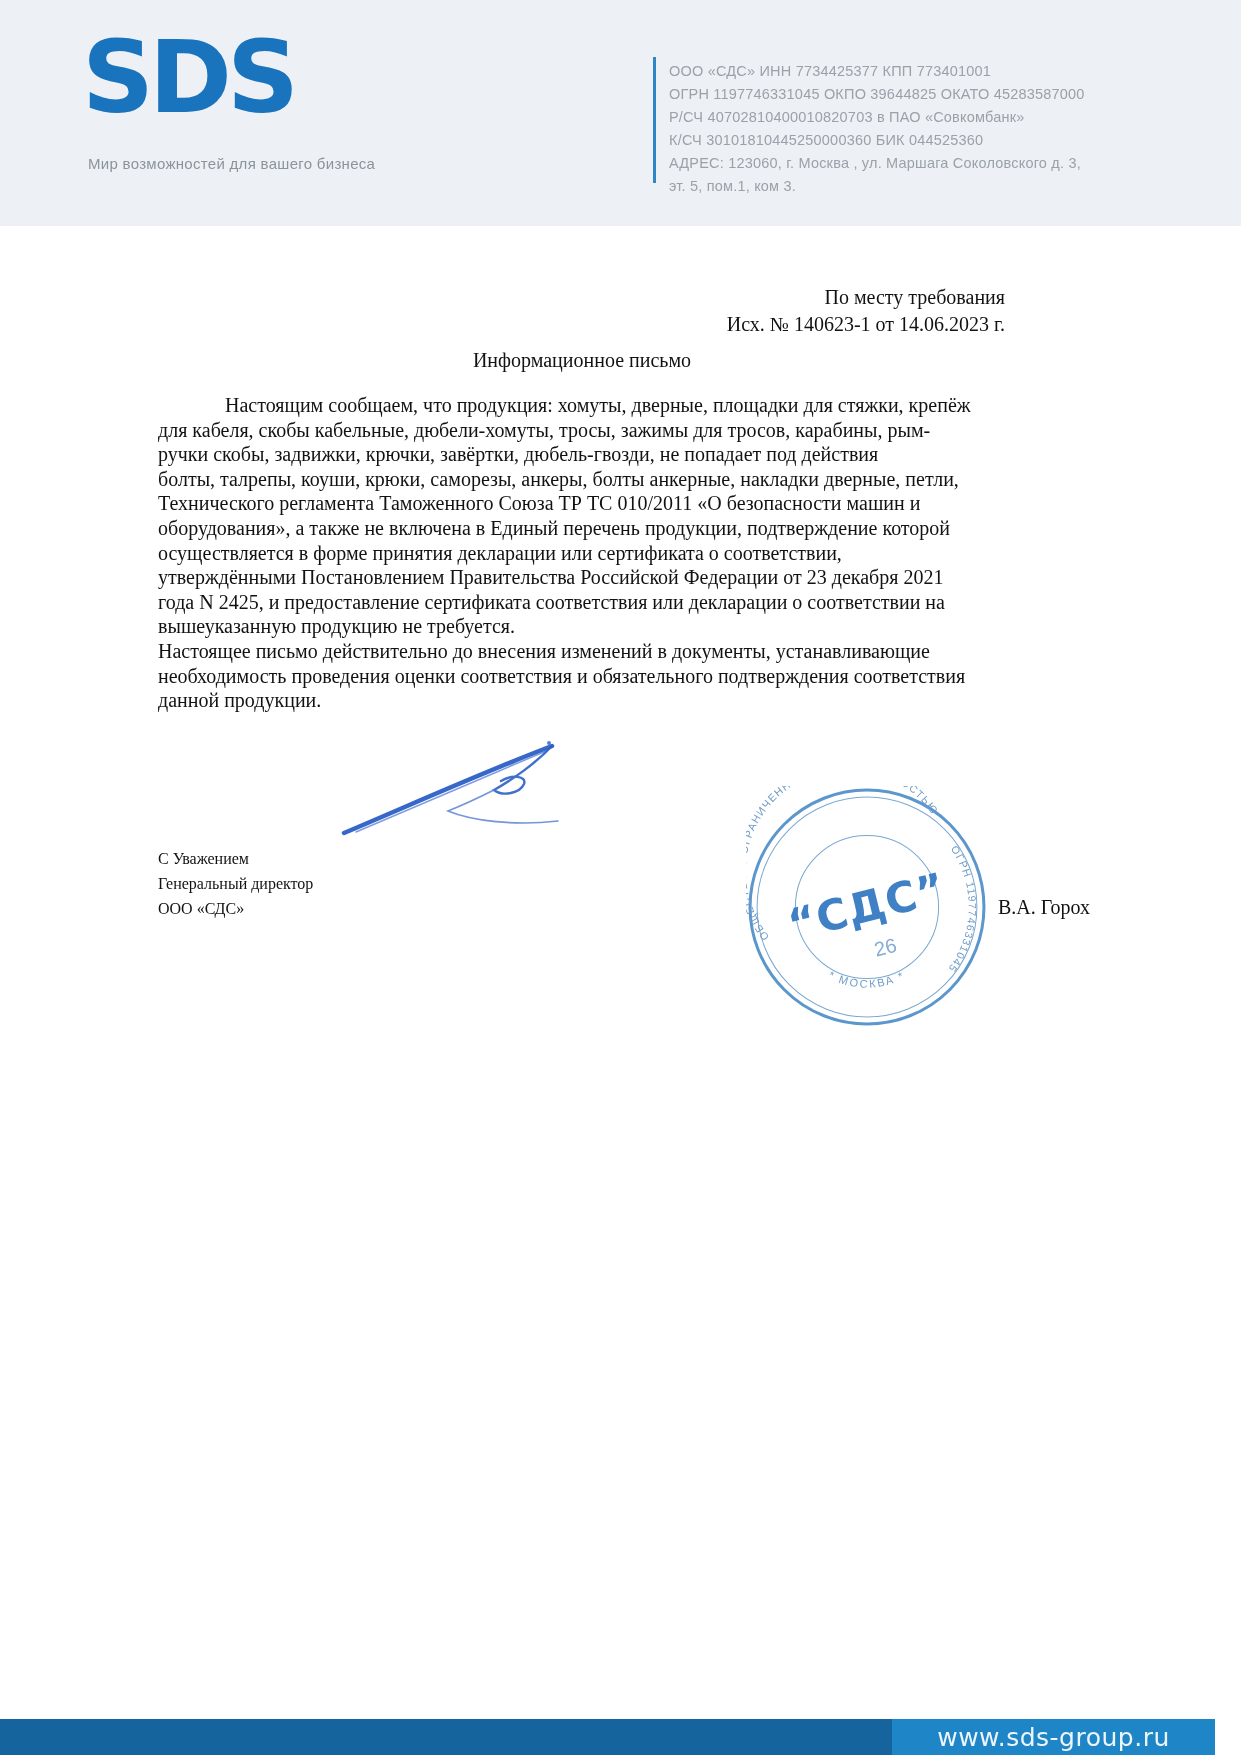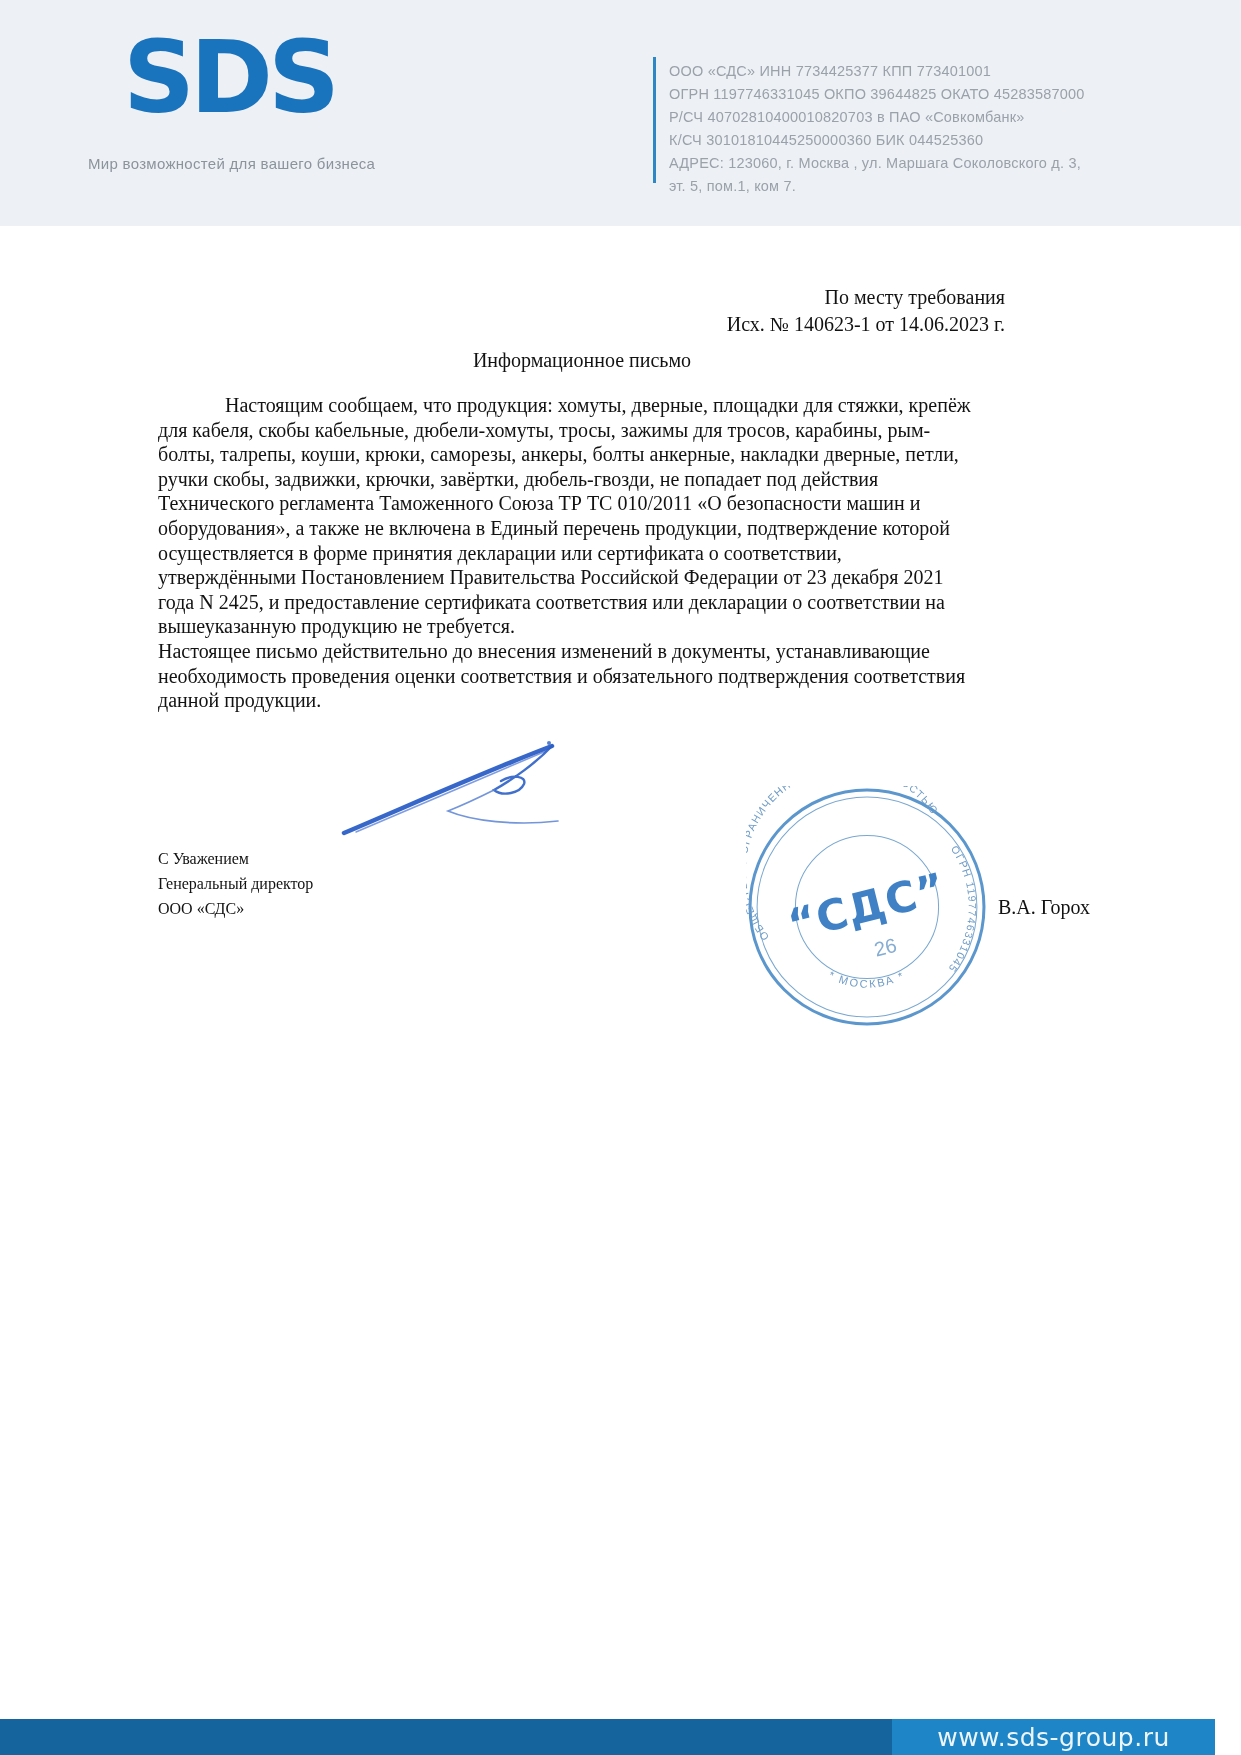--- a/index.html
+++ b/index.html
@@ -4,21 +4,21 @@
 <style>
   html,body{margin:0;padding:0;}
   body{
     width:1241px;height:1755px;position:relative;background:#ffffff;
     font-family:"Liberation Serif", serif;color:#121212;overflow:hidden;
   }
   
   .letterhead{position:absolute;left:0;top:0;width:1241px;height:226px;background:#edf1f6;}
   .logo{
     position:absolute;left:82px;top:28px;font-family:"DejaVu Sans",sans-serif;
-    font-weight:bold;font-size:100px;line-height:100px;color:#1a74bd;letter-spacing:-5px;margin-left:41px;
+    font-weight:bold;font-size:100px;line-height:100px;color:#1a74bd;letter-spacing:-5px;
   }
   .tagline{
     position:absolute;left:88px;top:155px;font-family:"Liberation Sans",sans-serif;
     font-size:15px;color:#8b939b;letter-spacing:.3px;
   }
   .req-vline{position:absolute;left:653px;top:57px;width:3px;height:126px;background:#2e86c5;}
   .req-block{
     position:absolute;left:669px;top:60px;font-family:"Liberation Sans",sans-serif;
     font-size:14.5px;line-height:23px;color:#9aa1a9;letter-spacing:.2px;white-space:nowrap;
   }
@@ -61,36 +61,36 @@
 <div class="letterhead">
   <div class="logo">SDS</div>
   <div class="tagline">Мир возможностей для вашего бизнеса</div>
   <div class="req-vline"></div>
   <div class="req-block">
     <div>ООО «СДС»    ИНН 7734425377    КПП 773401001</div>
     <div>ОГРН 1197746331045    ОКПО 39644825   ОКАТО 45283587000</div>
     <div>Р/СЧ 40702810400010820703 в ПАО «Совкомбанк»</div>
     <div>К/СЧ 30101810445250000360     БИК 044525360</div>
     <div>АДРЕС: 123060, г. Москва , ул. Маршага Соколовского д. 3,</div>
-    <div>эт. 5, пом.1, ком 7.</div>
+    <div>эт. 5, пом.1, ком 3.</div>
   </div>
 </div>
 
 <div class="addr-block">
   <div>По месту требования</div>
   <div>Исх. № 140623-1 от 14.06.2023 г.</div>
 </div>
 
 <div class="title">Информационное письмо</div>
 
 <div class="bodytext">
   <div class="ln indent">Настоящим сообщаем, что продукция: хомуты, дверные, площадки для стяжки, крепёж</div>
   <div class="ln">для кабеля, скобы кабельные, дюбели-хомуты, тросы, зажимы для тросов, карабины, рым-</div>
+  <div class="ln">ручки скобы, задвижки, крючки, завёртки, дюбель-гвозди, не попадает под действия</div>
   <div class="ln">болты, талрепы, коуши, крюки, саморезы, анкеры, болты анкерные, накладки дверные, петли,</div>
-  <div class="ln">ручки скобы, задвижки, крючки, завёртки, дюбель-гвозди, не попадает под действия</div>
   <div class="ln">Технического регламента Таможенного Союза ТР ТС 010/2011 «О безопасности машин и</div>
   <div class="ln">оборудования», а также не включена в Единый перечень продукции, подтверждение которой</div>
   <div class="ln">осуществляется в форме принятия декларации или сертификата о соответствии,</div>
   <div class="ln">утверждёнными Постановлением Правительства Российской Федерации от 23 декабря 2021</div>
   <div class="ln">года N 2425, и предоставление сертификата соответствия или декларации о соответствии на</div>
   <div class="ln">вышеуказанную продукцию не требуется.</div>
   <div class="ln">Настоящее письмо действительно до внесения изменений в документы, устанавливающие</div>
   <div class="ln">необходимость проведения оценки соответствия и обязательного подтверждения соответствия</div>
   <div class="ln">данной продукции.</div>
 </div>

